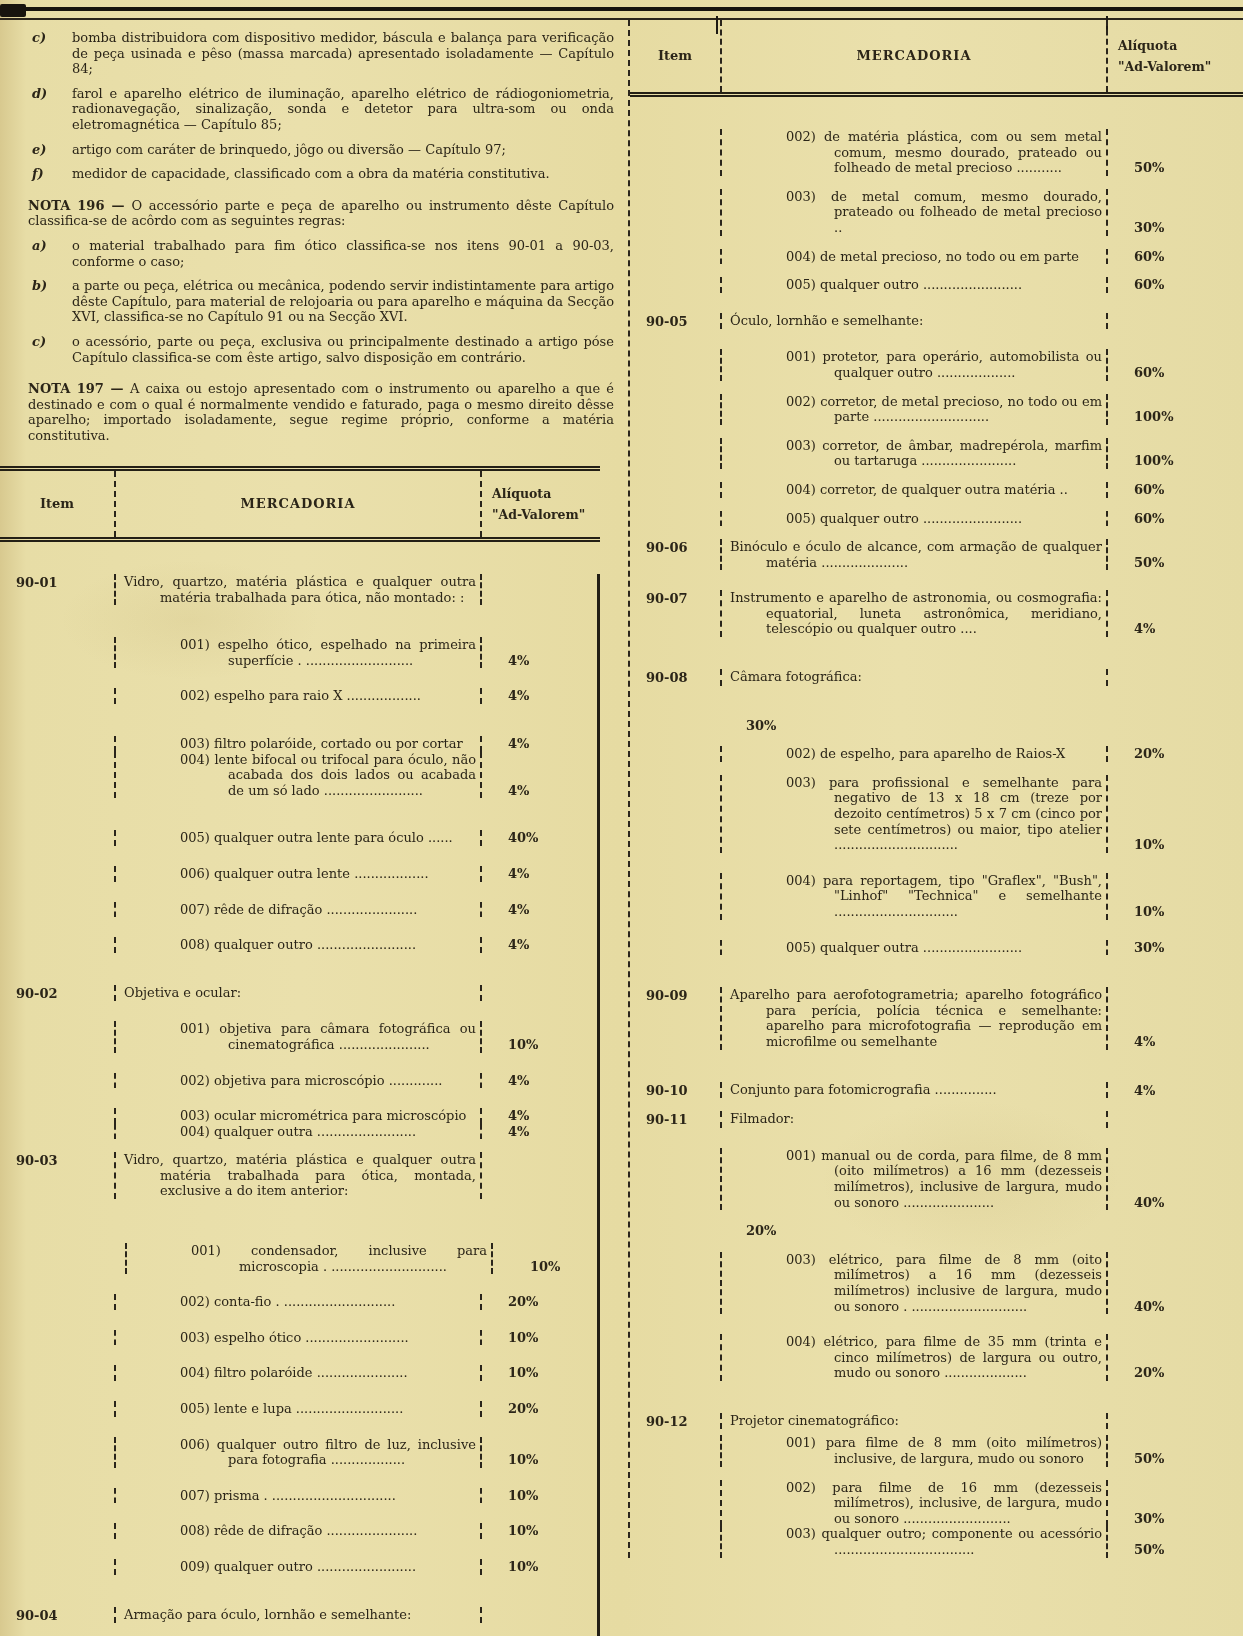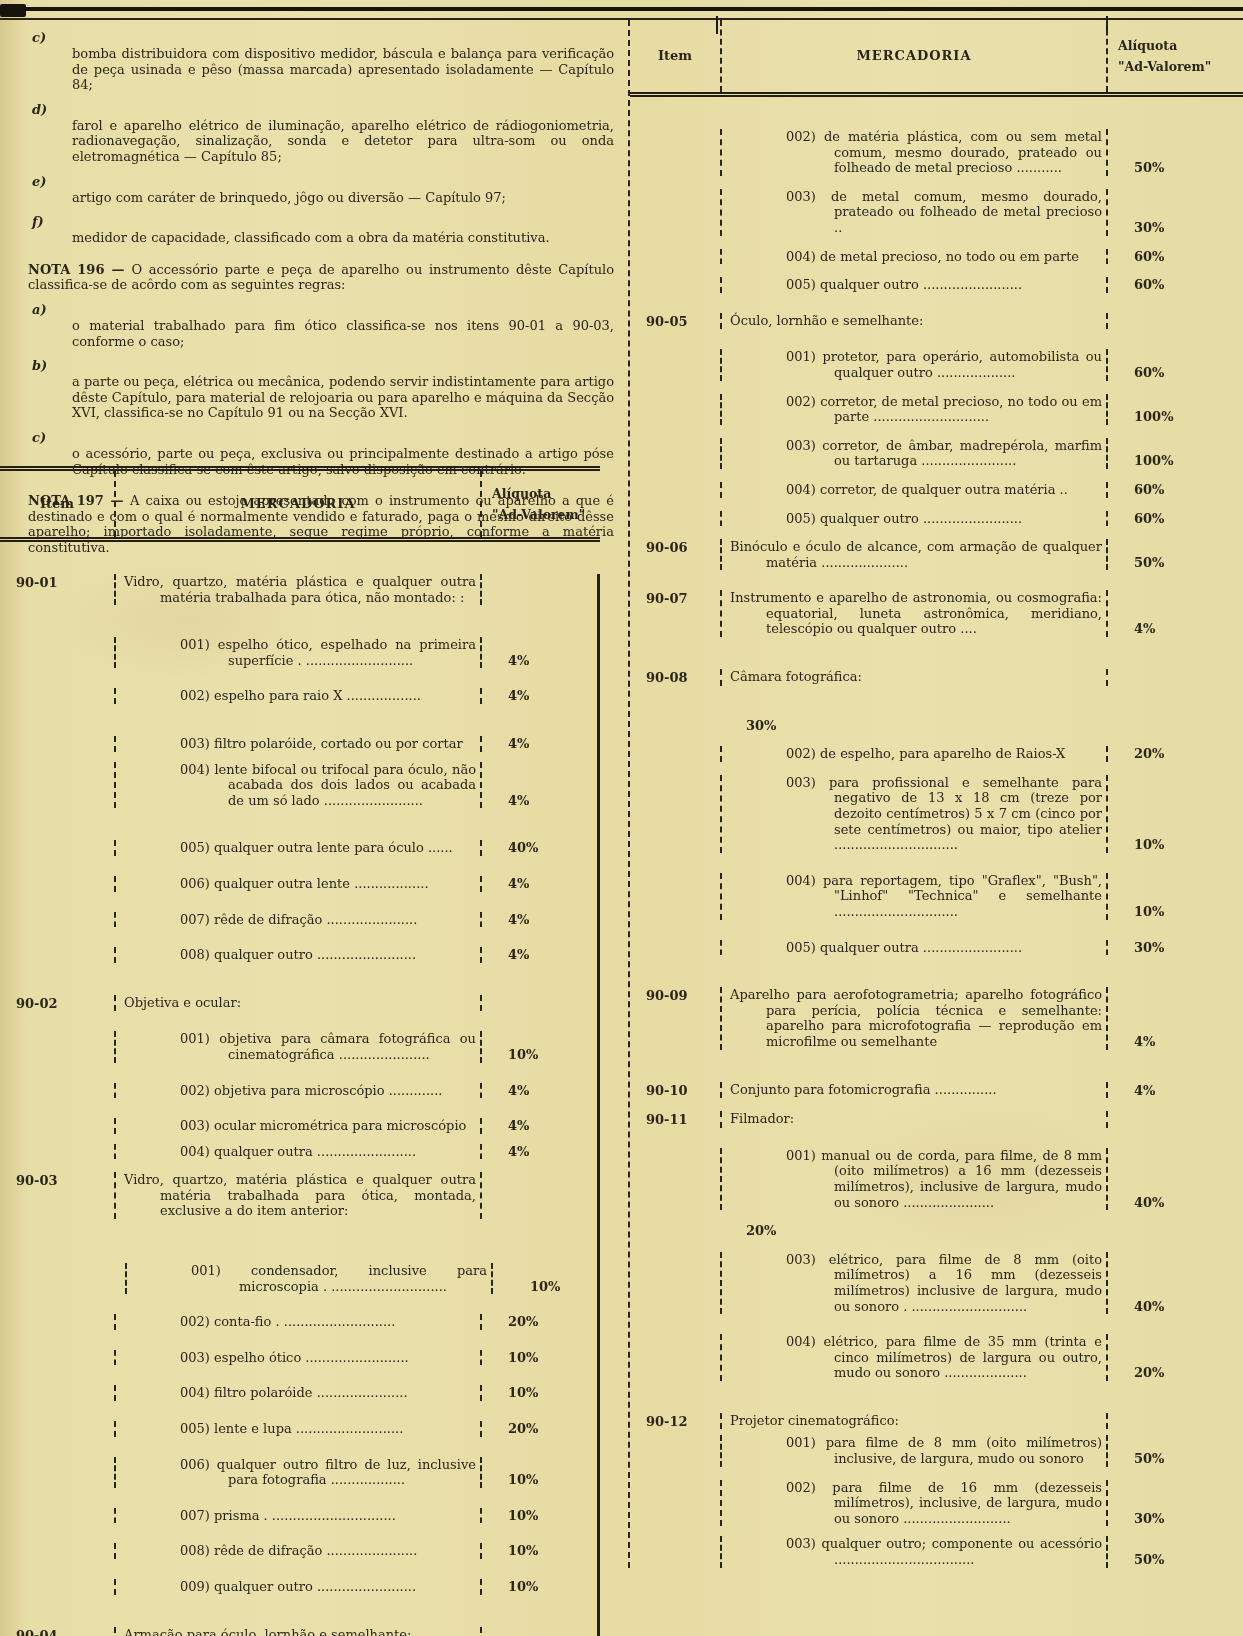--- a/index.html
+++ b/index.html
@@ -18,21 +18,21 @@
   }
   
   .top-rule{position:absolute;left:0;right:0;top:7px;height:7px;
     border-top:4px solid #17140e;border-bottom:2px solid #2a251b;}
   .corner-mark{position:absolute;left:0;top:4px;width:26px;height:13px;background:#17140e;border-radius:2px;}
   .tick{position:absolute;width:2px;background:#1d1912;}
   
   .intro{position:absolute;left:28px;top:30px;width:586px;}
   .clause{display:flex;margin-bottom:9px;}
   .clause .mk{flex:0 0 40px;font-weight:bold;font-style:italic;padding-left:4px;}
-  .clause .tx{flex:1;text-align:justify;margin-top:16px;}
+  .clause .tx{flex:1;text-align:justify;}
   .nota{margin:16px 0 9px 0;text-align:justify;}
   .nota b{font-weight:bold;}
   
   .tbl{position:absolute;background:transparent;}
   .tbl-left{left:0;top:466px;width:600px;border-top:5px double #231f15;}
   .tbl-right{left:628px;top:20px;width:615px;border-left:2px dashed #2a251b;}
   .thead{display:grid;align-items:stretch;border-bottom:5px double #231f15;}
   .tbl-left  .thead{grid-template-columns:114px 368px 118px;height:66px;}
   .tbl-right .thead{grid-template-columns:90px 388px 137px;height:72px;}
   .th-item{display:flex;align-items:center;justify-content:center;font-weight:bold;}
@@ -43,21 +43,21 @@
   .tbl-left  .tbody{min-height:1062px;border-right:3px solid #231f15;}
   .trow{display:grid;}
   .tbl-left  .trow{grid-template-columns:114px 368px 118px;}
   .tbl-right .trow{grid-template-columns:90px 388px 137px;}
   .c-item{font-weight:bold;padding-left:16px;padding-top:1px;}
   .c-merc{border-left:2px dashed #2a251b;border-right:2px dashed #2a251b;padding:0 4px 0 8px;text-align:justify;}
   .c-merc .head{padding-left:36px;text-indent:-36px;}
   .c-merc .sub{padding-left:104px;text-indent:-48px;}
   .c-val{display:flex;align-items:flex-end;justify-content:flex-start;padding-left:26px;font-weight:bold;}
   
-  .g0{margin-top:10px;} .gs{margin-top:6px;} .gm{margin-top:13px;}
+  .g0{margin-top:0;} .gs{margin-top:6px;} .gm{margin-top:13px;}
   .gl{margin-top:20px;} .gx{margin-top:32px;} .gxx{margin-top:44px;gap:11px;}
   
   .stain{position:absolute;border-radius:50%;pointer-events:none;}
   .s1{left:60px;top:560px;width:260px;height:120px;background:radial-gradient(closest-side,rgba(167,142,70,.10),rgba(167,142,70,0));}
   .s2{left:820px;top:1100px;width:300px;height:160px;background:radial-gradient(closest-side,rgba(167,142,70,.10),rgba(167,142,70,0));}
 </style>
 </head>
 <body>
 
 <div class="page">

